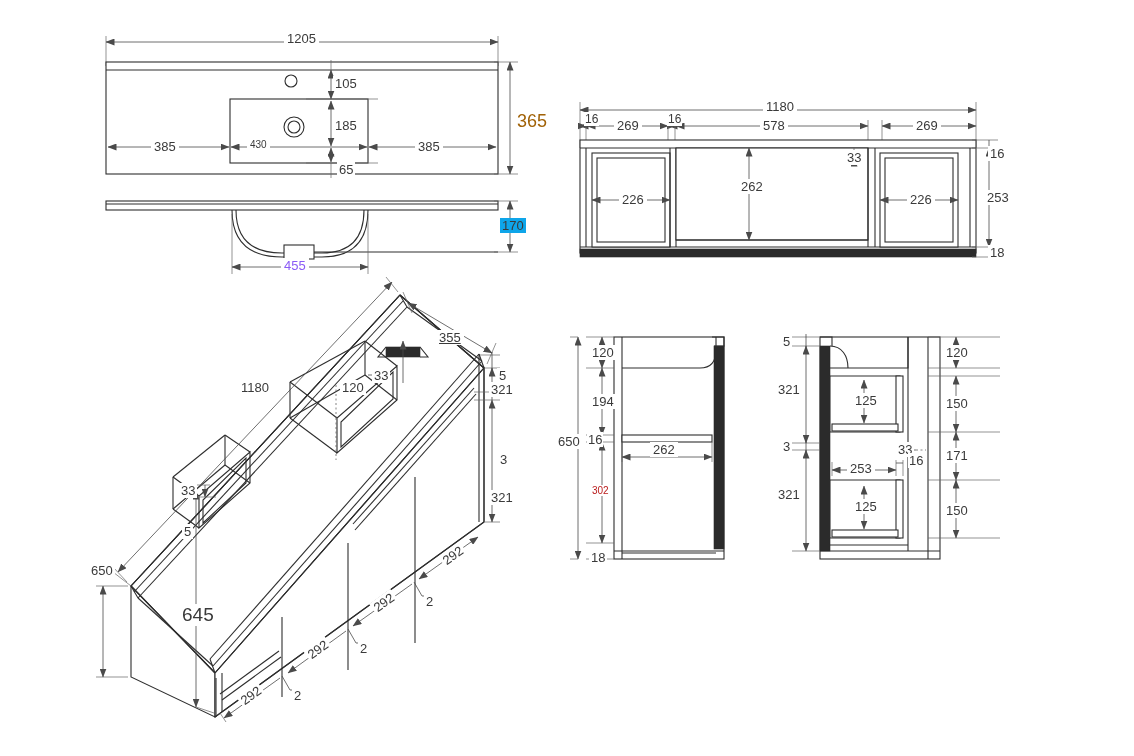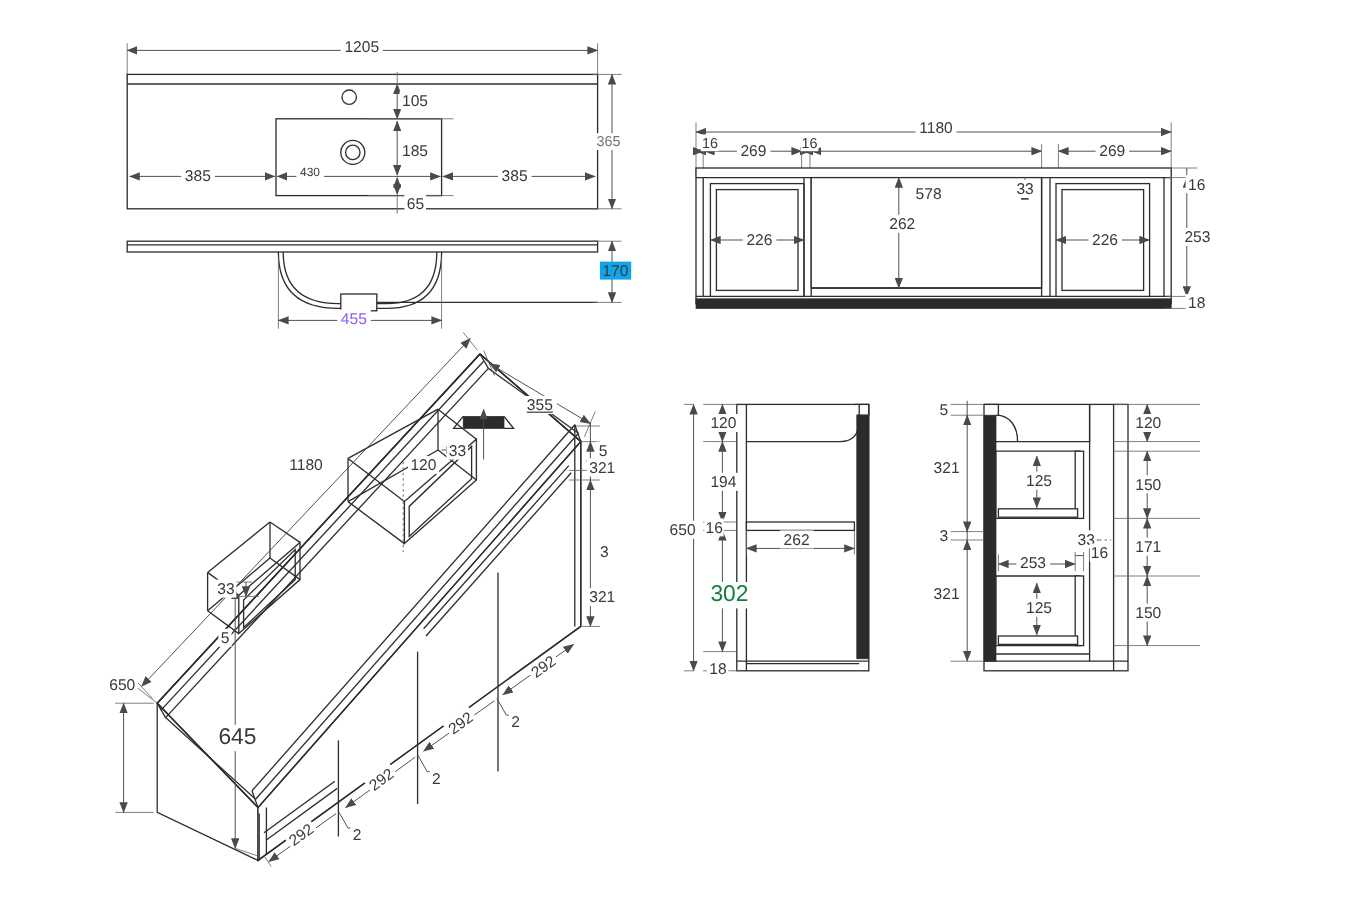--- a/index.html
+++ b/index.html
@@ -377,36 +377,36 @@
       <line class="ln-ext" x1="832" y1="462" x2="832" y2="476"></line>
       <line class="ln-ext" x1="896" y1="460" x2="896" y2="476"></line>
       <line class="ln-ext" x1="903" y1="460" x2="903" y2="476"></line>
       <line class="ln-dim" x1="896" y1="463" x2="903" y2="463"></line>
     </g>
   </svg>
 
   <div>
 
     <span class="lbl" style="position:absolute;left:284px;top:31px;font-size:13px;color:#3a3a3a;background:#fff;padding:0 3px;">1205</span>
-    <span style="position:absolute;left:495px;top:111px;font-size:12px;color:#737373;background:#fff;padding:0 2px;">365</span>
+    <span style="position:absolute;left:515px;top:111px;font-size:18px;color:#a16207;background:#fff;padding:0 2px;">365</span>
     <span style="position:absolute;left:151px;top:139px;font-size:13px;color:#3a3a3a;background:#fff;padding:0 3px;">385</span>
     <span style="position:absolute;left:247px;top:139px;font-size:10px;color:#3a3a3a;background:#fff;padding:0 3px;">430</span>
     <span style="position:absolute;left:415px;top:139px;font-size:13px;color:#3a3a3a;background:#fff;padding:0 3px;">385</span>
     <span style="position:absolute;left:333px;top:76px;font-size:13px;color:#3a3a3a;background:#fff;padding:0 2px;">105</span>
     <span style="position:absolute;left:333px;top:118px;font-size:13px;color:#3a3a3a;background:#fff;padding:0 2px;">185</span>
     <span style="position:absolute;left:337px;top:162px;font-size:13px;color:#3a3a3a;background:#fff;padding:0 2px;">65</span>
 
     <span style="position:absolute;left:500px;top:218px;font-size:13px;color:#3a3a3a;background:#0ea5e9;padding:0 2px;">170</span>
     <span style="position:absolute;left:281px;top:258px;font-size:13px;color:#8b5cf6;background:#fff;padding:0 3px;">455</span>
 
     <span style="position:absolute;left:763px;top:99px;font-size:13px;color:#3a3a3a;background:#fff;padding:0 3px;">1180</span>
     <span style="position:absolute;left:584px;top:112px;font-size:12px;color:#3a3a3a;background:#fff;padding:0 1px;">16</span>
     <span style="position:absolute;left:614px;top:118px;font-size:13px;color:#3a3a3a;background:#fff;padding:0 3px;">269</span>
     <span style="position:absolute;left:667px;top:112px;font-size:12px;color:#3a3a3a;background:#fff;padding:0 1px;">16</span>
-    <span style="position:absolute;left:760px;top:118px;font-size:13px;color:#3a3a3a;background:#fff;padding:0 3px;margin-top:36px;">578</span>
+    <span style="position:absolute;left:760px;top:118px;font-size:13px;color:#3a3a3a;background:#fff;padding:0 3px;">578</span>
     <span style="position:absolute;left:913px;top:118px;font-size:13px;color:#3a3a3a;background:#fff;padding:0 3px;">269</span>
     <span style="position:absolute;left:619px;top:192px;font-size:13px;color:#3a3a3a;background:#fff;padding:0 3px;">226</span>
     <span style="position:absolute;left:907px;top:192px;font-size:13px;color:#3a3a3a;background:#fff;padding:0 3px;">226</span>
     <span style="position:absolute;left:739px;top:179px;font-size:13px;color:#3a3a3a;background:#fff;padding:0 2px;">262</span>
     <span style="position:absolute;left:845px;top:150px;font-size:13px;color:#3a3a3a;background:#fff;padding:0 2px;">33</span>
     <span style="position:absolute;left:988px;top:146px;font-size:13px;color:#3a3a3a;background:#fff;padding:0 2px;">16</span>
     <span style="position:absolute;left:985px;top:190px;font-size:13px;color:#3a3a3a;background:#fff;padding:0 2px;">253</span>
     <span style="position:absolute;left:988px;top:245px;font-size:13px;color:#3a3a3a;background:#fff;padding:0 2px;">18</span>
 
     <span style="position:absolute;left:238px;top:380px;font-size:13px;color:#3a3a3a;background:#fff;padding:0 3px;">1180</span>
@@ -425,21 +425,21 @@
     <span style="position:absolute;left:292px;top:688px;font-size:13px;color:#3a3a3a;background:#fff;padding:0 2px;">2</span>
     <span style="position:absolute;left:305px;top:642px;font-size:13px;color:#3a3a3a;background:#fff;padding:0 2px;transform:rotate(-36deg);">292</span>
     <span style="position:absolute;left:358px;top:641px;font-size:13px;color:#3a3a3a;background:#fff;padding:0 2px;">2</span>
     <span style="position:absolute;left:371px;top:595px;font-size:13px;color:#3a3a3a;background:#fff;padding:0 2px;transform:rotate(-36deg);">292</span>
     <span style="position:absolute;left:424px;top:594px;font-size:13px;color:#3a3a3a;background:#fff;padding:0 2px;">2</span>
     <span style="position:absolute;left:440px;top:548px;font-size:13px;color:#3a3a3a;background:#fff;padding:0 2px;transform:rotate(-36deg);">292</span>
 
     <span style="position:absolute;left:590px;top:345px;font-size:13px;color:#3a3a3a;background:#fff;padding:0 2px;">120</span>
     <span style="position:absolute;left:590px;top:394px;font-size:13px;color:#3a3a3a;background:#fff;padding:0 2px;">194</span>
     <span style="position:absolute;left:587px;top:432px;font-size:13px;color:#3a3a3a;background:#fff;padding:0 1px;">16</span>
-    <span style="position:absolute;left:590px;top:485px;font-size:19px;color:#15803d;background:#fff;padding:0 2px;">302</span>
+    <span style="position:absolute;left:590px;top:485px;font-size:10px;color:#b91c1c;background:#fff;padding:0 2px;">302</span>
     <span style="position:absolute;left:589px;top:550px;font-size:13px;color:#3a3a3a;background:#fff;padding:0 2px;">18</span>
     <span style="position:absolute;left:556px;top:434px;font-size:13px;color:#3a3a3a;background:#fff;padding:0 2px;">650</span>
     <span style="position:absolute;left:650px;top:442px;font-size:13px;color:#3a3a3a;background:#fff;padding:0 3px;">262</span>
 
     <span style="position:absolute;left:781px;top:334px;font-size:13px;color:#3a3a3a;background:#fff;padding:0 2px;">5</span>
     <span style="position:absolute;left:776px;top:382px;font-size:13px;color:#3a3a3a;background:#fff;padding:0 2px;">321</span>
     <span style="position:absolute;left:781px;top:439px;font-size:13px;color:#3a3a3a;background:#fff;padding:0 2px;">3</span>
     <span style="position:absolute;left:776px;top:487px;font-size:13px;color:#3a3a3a;background:#fff;padding:0 2px;">321</span>
     <span style="position:absolute;left:944px;top:345px;font-size:13px;color:#3a3a3a;background:#fff;padding:0 2px;">120</span>
     <span style="position:absolute;left:944px;top:396px;font-size:13px;color:#3a3a3a;background:#fff;padding:0 2px;">150</span>

